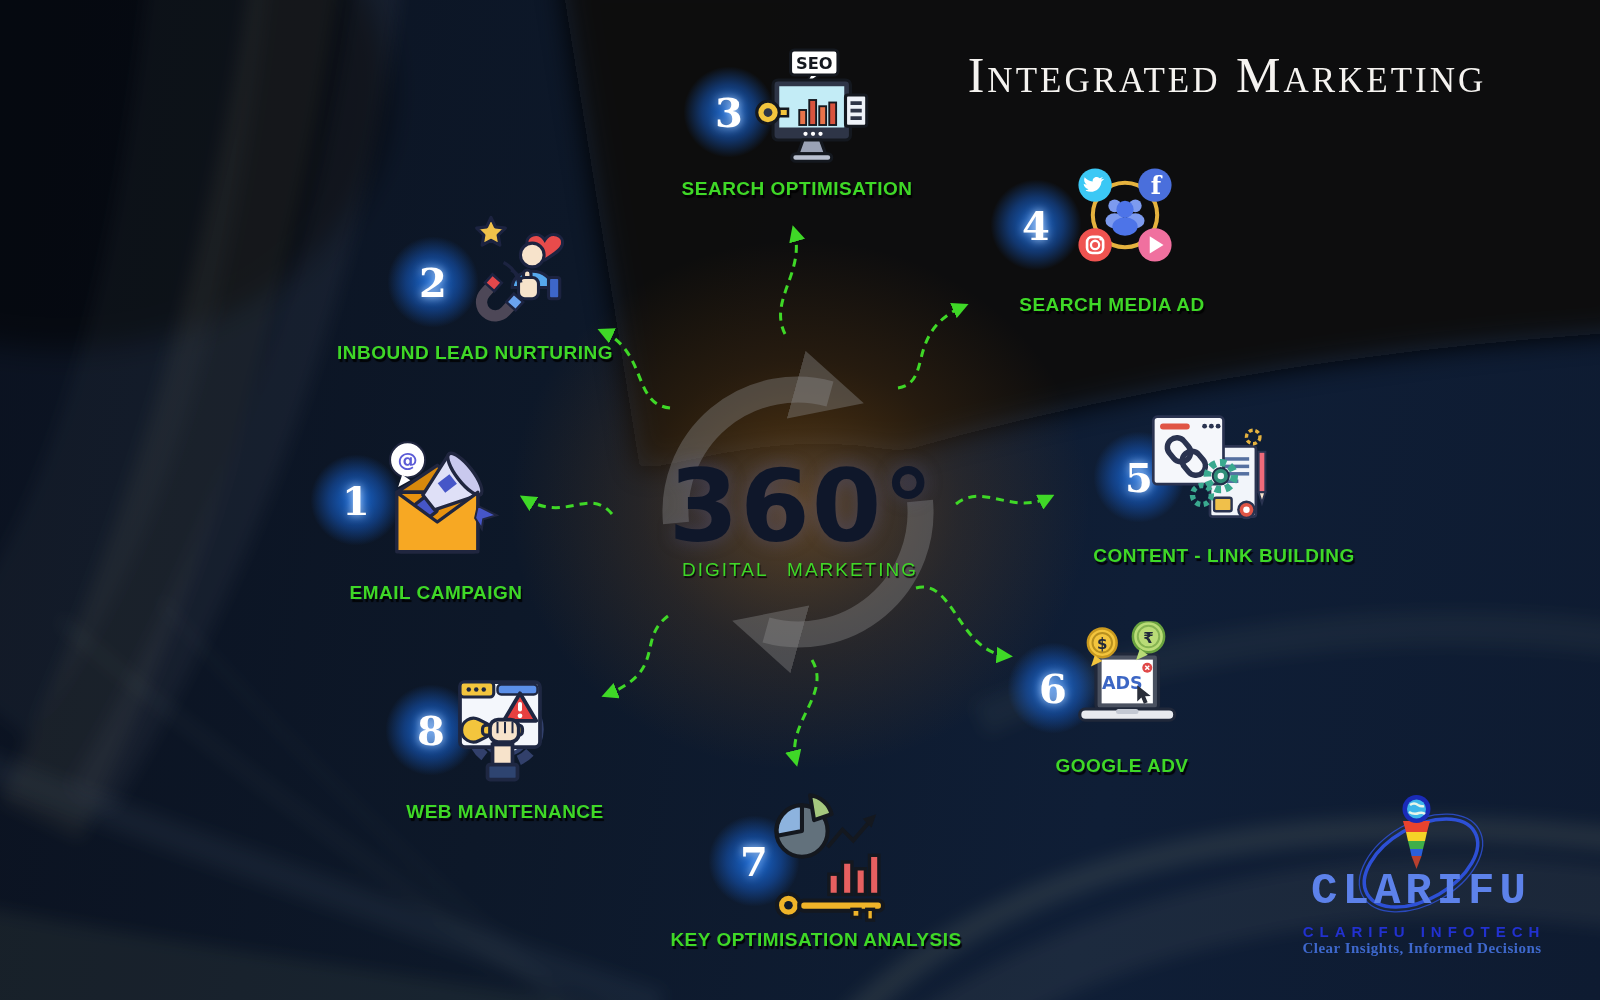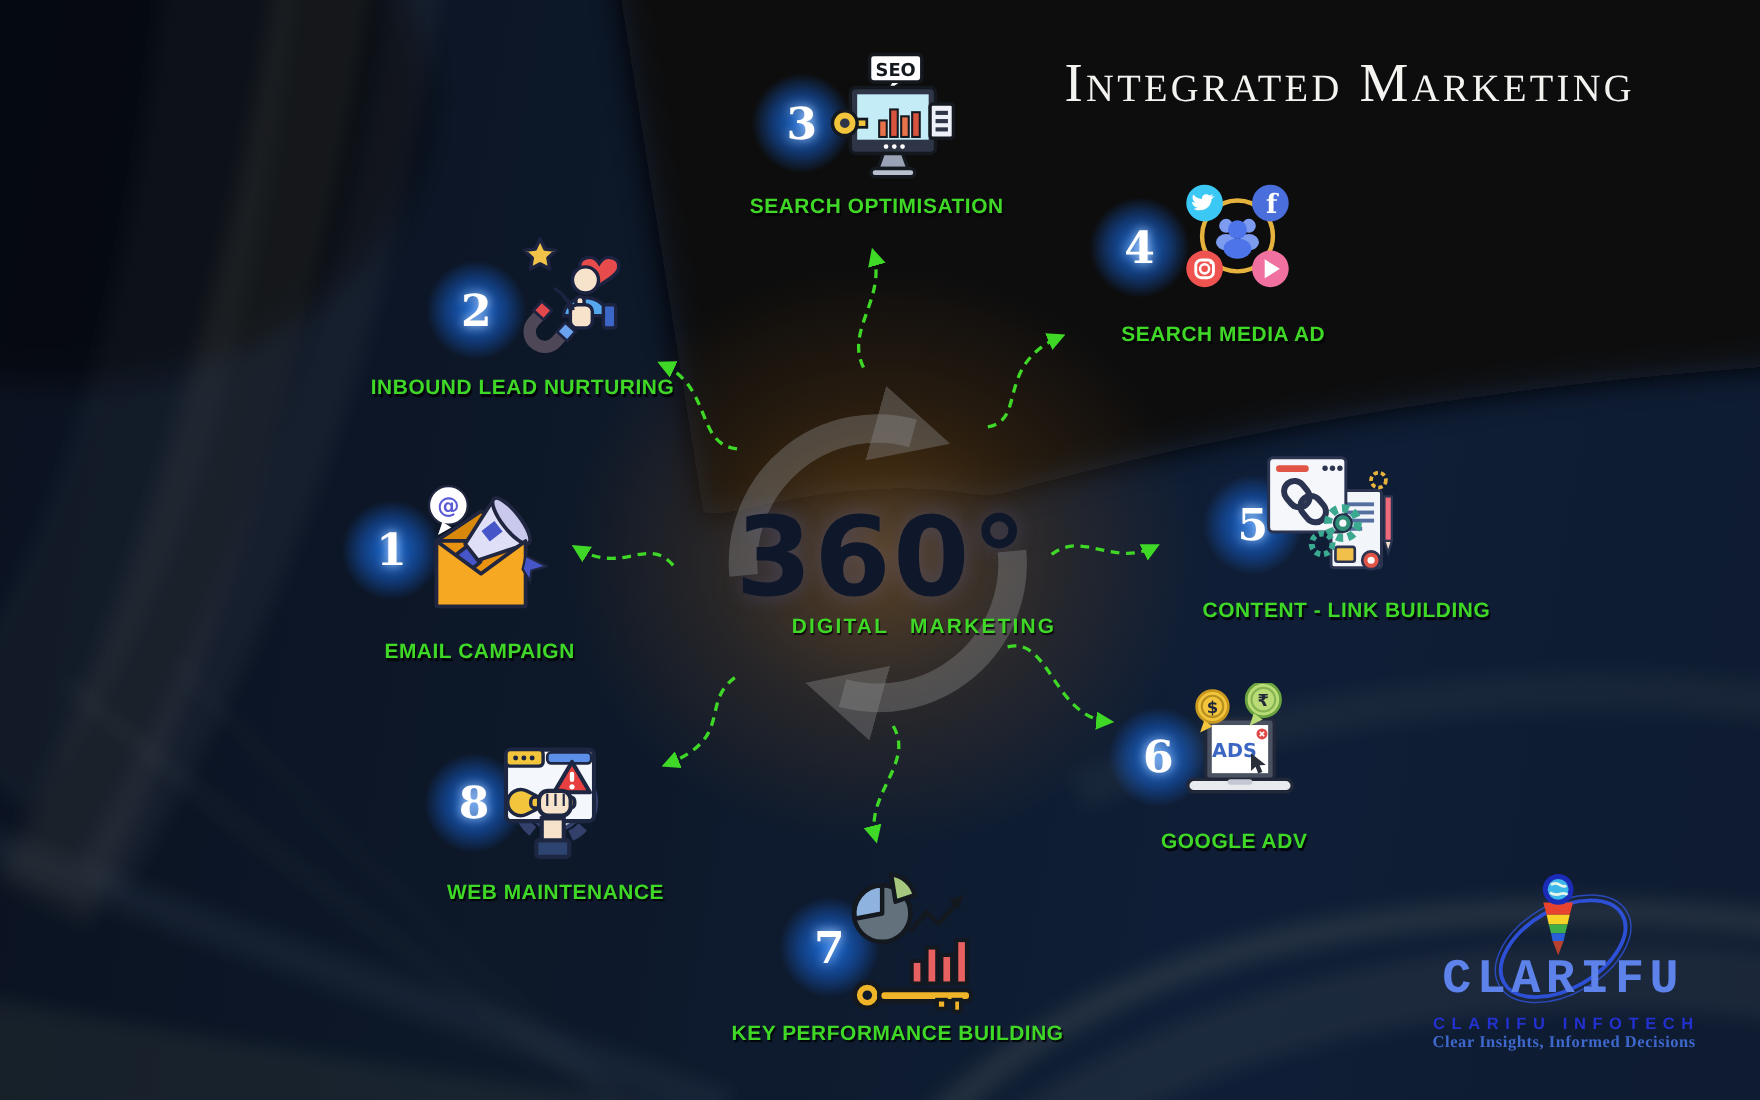--- a/index.html
+++ b/index.html
@@ -14,22 +14,22 @@
     font-family:"Liberation Serif",serif;font-variant:small-caps;
     font-size:50px;letter-spacing:3px;color:#f5f3f0;white-space:nowrap;font-weight:500;
   }
   .center-degree{
     font-family:"DejaVu Sans",sans-serif;font-weight:bold;font-size:100px;
     color:#0f172a;letter-spacing:2px;white-space:nowrap;
     text-shadow:0 0 18px rgba(90,100,180,.35);
     text-align:right;
   }
   .center-subtitle{
-    font-weight:bold;font-size:19px;color:#3fd827;letter-spacing:2px;word-spacing:12px;
-    white-space:nowrap;text-shadow:1px 2px 1px rgba(0,0,0,.8);margin-left:40px;
+    font-weight:normal;font-size:19px;color:#3fd827;letter-spacing:2px;word-spacing:12px;
+    white-space:nowrap;text-shadow:1px 2px 1px rgba(0,0,0,.8);
   }
   .badge{
     position:absolute;width:92px;height:92px;transform:translate(-50%,-50%);
     border-radius:50%;display:flex;align-items:center;justify-content:center;
     background:radial-gradient(circle,rgba(26,111,224,.95) 0%,rgba(22,95,205,.5) 42%,rgba(20,90,200,0) 70%);
   }
   .badge span{
     font-family:"DejaVu Serif",serif;font-weight:bold;font-size:40px;color:#ffffff;
     text-shadow:0 0 10px rgba(210,230,255,.9);
   }
@@ -325,21 +325,21 @@
     </g>
     <g>
       <circle cx="17" cy="85" r="8.5" fill="#f0b429" stroke="#14181f" stroke-width="3"></circle>
       <circle cx="17" cy="85" r="3.2" fill="#10192a"></circle>
       <rect x="25" y="81.5" width="62" height="7.5" rx="3.5" fill="#f0b429" stroke="#14181f" stroke-width="3"></rect>
       <rect x="64" y="88" width="6" height="6" fill="#f0b429" stroke="#14181f" stroke-width="2.5"></rect>
       <rect x="75" y="88" width="5" height="8" fill="#f0b429" stroke="#14181f" stroke-width="2.5"></rect>
     </g>
   </svg>
 </div>
-<div class="abs item-label" style="left:816px;top:940px;">KEY PERFORMANCE BUILDING</div>
+<div class="abs item-label" style="left:816px;top:940px;">KEY OPTIMISATION ANALYSIS</div>
 
 <div class="badge" style="left:431px;top:730px;">
     <span>8</span>
   </div>
 <div class="icon-box" style="left:500px;top:729px;">
   <svg width="125" height="125" viewBox="0 0 100 100">
     <g>
       <circle cx="54" cy="52" r="27" fill="none" stroke="#32406b" stroke-width="8" stroke-dasharray="11 9"></circle>
       <circle cx="54" cy="52" r="20" fill="#dde7f5" stroke="#32406b" stroke-width="3"></circle>
     </g>

